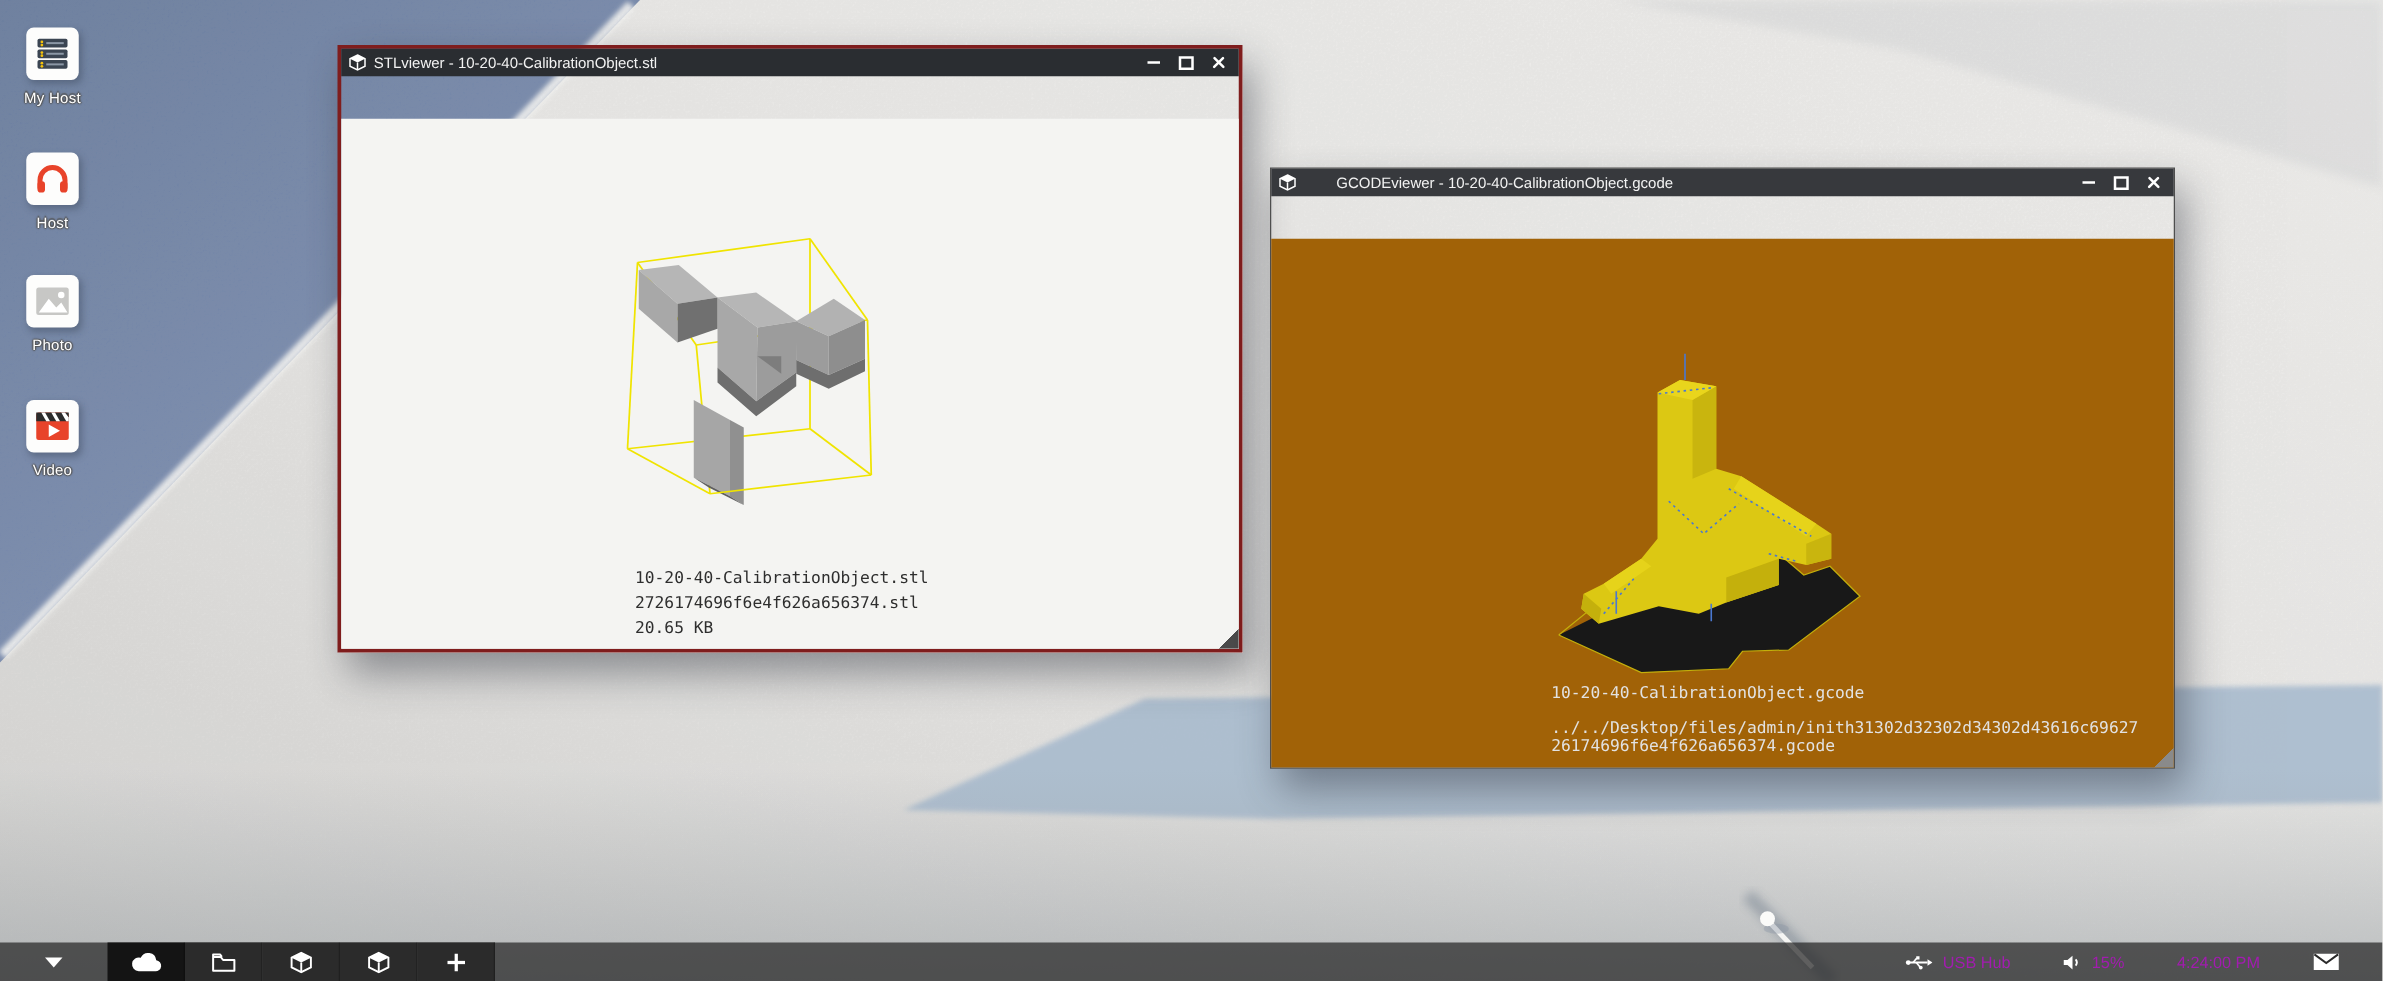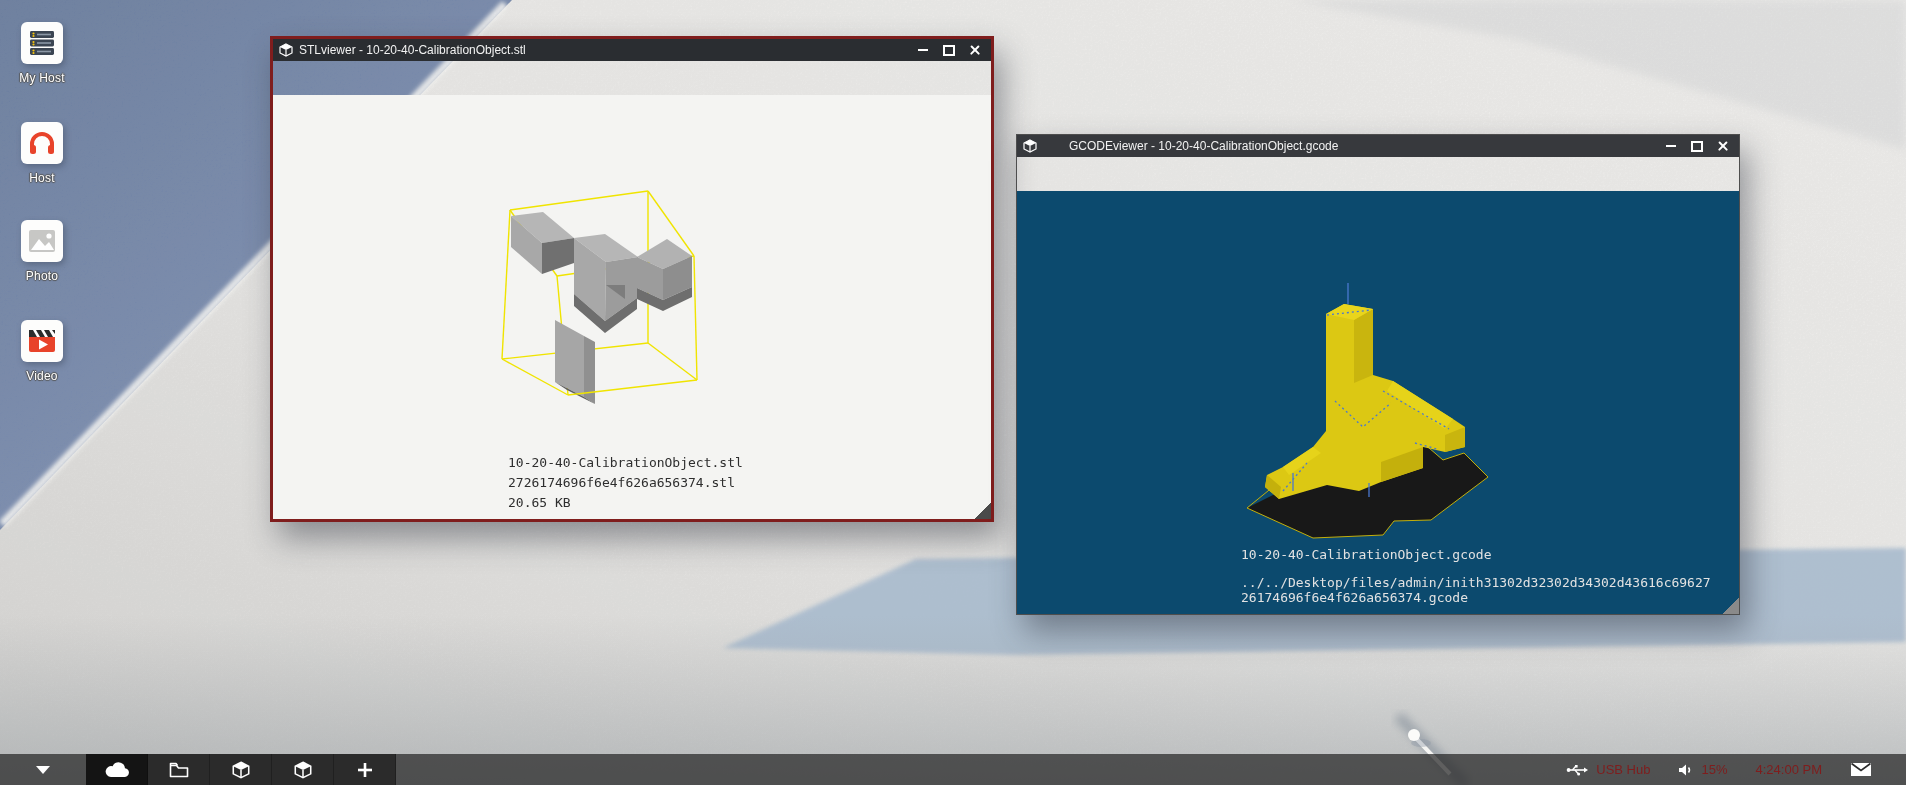--- a/index.html
+++ b/index.html
@@ -32,40 +32,40 @@
   .title-text{color:#f2f2f2;font-size:12px;white-space:nowrap;flex:1 1 auto;overflow:hidden;}
   .win-controls{display:flex;align-items:center;gap:14px;padding-right:4px;}
   .ctl{width:12px;height:12px;display:flex;align-items:center;justify-content:center;cursor:pointer;position:relative;}
   .ctl-min i{display:block;width:10px;height:2px;background:#fff;}
   .ctl-max i{display:block;width:8px;height:7px;border:2px solid #fff;}
   .ctl-close i,.ctl-close b{position:absolute;left:0;right:0;top:5px;height:2.4px;background:#fff;border-radius:1px;}
   .ctl-close i{transform:rotate(45deg);}
   .ctl-close b{transform:rotate(-45deg);}
   .win-content{position:relative;flex:1 1 auto;overflow:hidden;margin-top:34px;}
   #stl-window .win-content{background:#f4f4f2;}
-  #gcode-window .win-content{background:#0c4a6e;}
+  #gcode-window .win-content{background:#a16207;}
   .viewer-svg{position:absolute;left:0;top:0;}
   .file-info{position:absolute;font-family:"DejaVu Sans Mono","Liberation Mono",monospace;font-size:13px;line-height:15px;}
   #stl-window .file-info{left:235px;top:360px;color:#2e2e2e;}
   #gcode-window .file-info{left:224px;top:356px;color:#e2e2e2;}
   .file-info .row{margin-bottom:5px;white-space:pre;}
   .file-info .rowtight{margin-bottom:0;white-space:pre;}
   .resize-corner{position:absolute;right:0;bottom:0;width:16px;height:16px;cursor:nwse-resize;}
   #stl-window .resize-corner{background:linear-gradient(135deg,transparent 50%,#4a4a4a 50%);}
   #gcode-window .resize-corner{background:linear-gradient(135deg,transparent 50%,#8a8a8a 50%);}
 
   
   #taskbar{position:absolute;left:0;bottom:0;width:1906px;height:31px;z-index:10;
     background:rgba(38,38,38,.72);display:flex;align-items:stretch;}
   .tb-chevron{width:86px;display:flex;align-items:center;justify-content:center;cursor:pointer;}
   .tb-chevron .tri{width:0;height:0;border-left:7px solid transparent;border-right:7px solid transparent;border-top:8px solid #fff;}
   .tb-btn{width:61px;display:flex;align-items:center;justify-content:center;background:#2b2b2b;cursor:pointer;border-right:1px solid rgba(0,0,0,.25);}
   .tb-btn.active{background:#141414;}
   .tb-spacer{flex:1 1 auto;}
-  .tray{display:flex;align-items:center;gap:28px;padding-right:34px;color:#7f1d1d;font-size:13px;}
+  .tray{display:flex;align-items:center;gap:42px;padding-right:34px;color:#a21caf;font-size:13px;}
   .tray-item{display:flex;align-items:center;gap:8px;cursor:default;}
   .tray svg{display:block;}
 </style>
 </head>
 <body>
 
 <svg id="wallpaper" viewBox="0 0 1906 785" preserveAspectRatio="none">
   <defs>
     <linearGradient id="wallGrad" x1="1" y1="0" x2="0" y2="1">
       <stop offset="0" stop-color="#f4f3f1"></stop>

